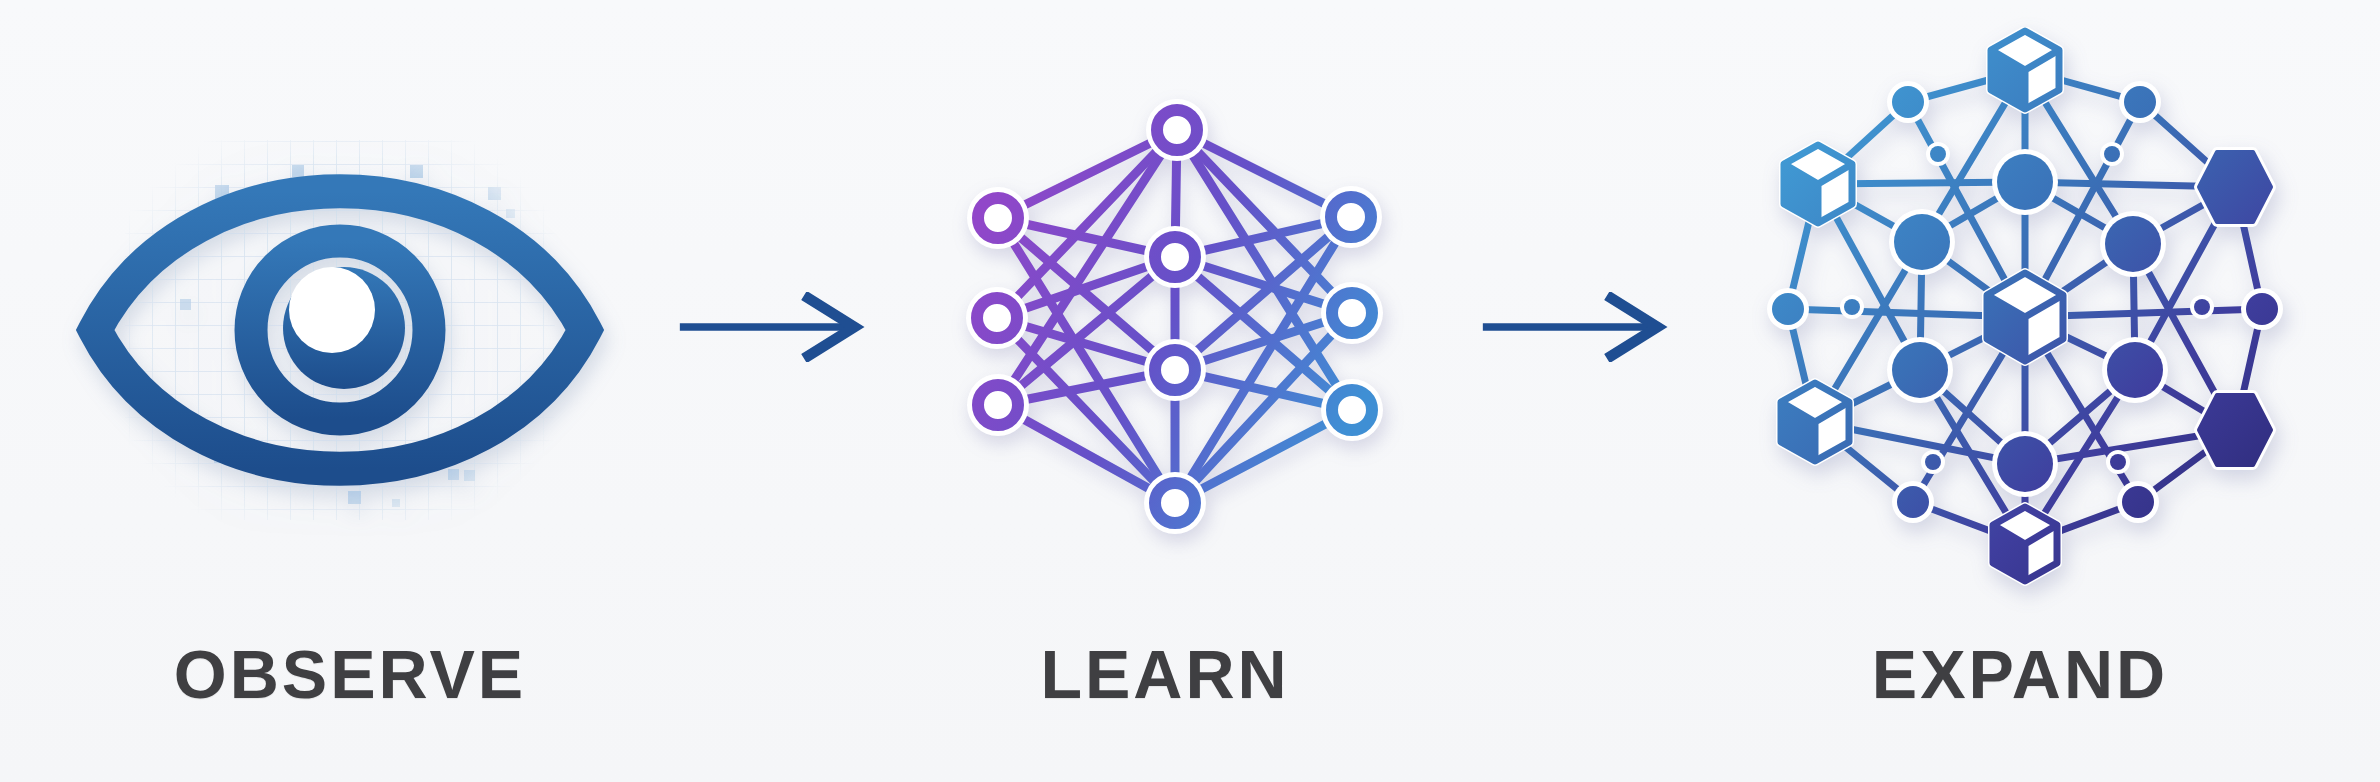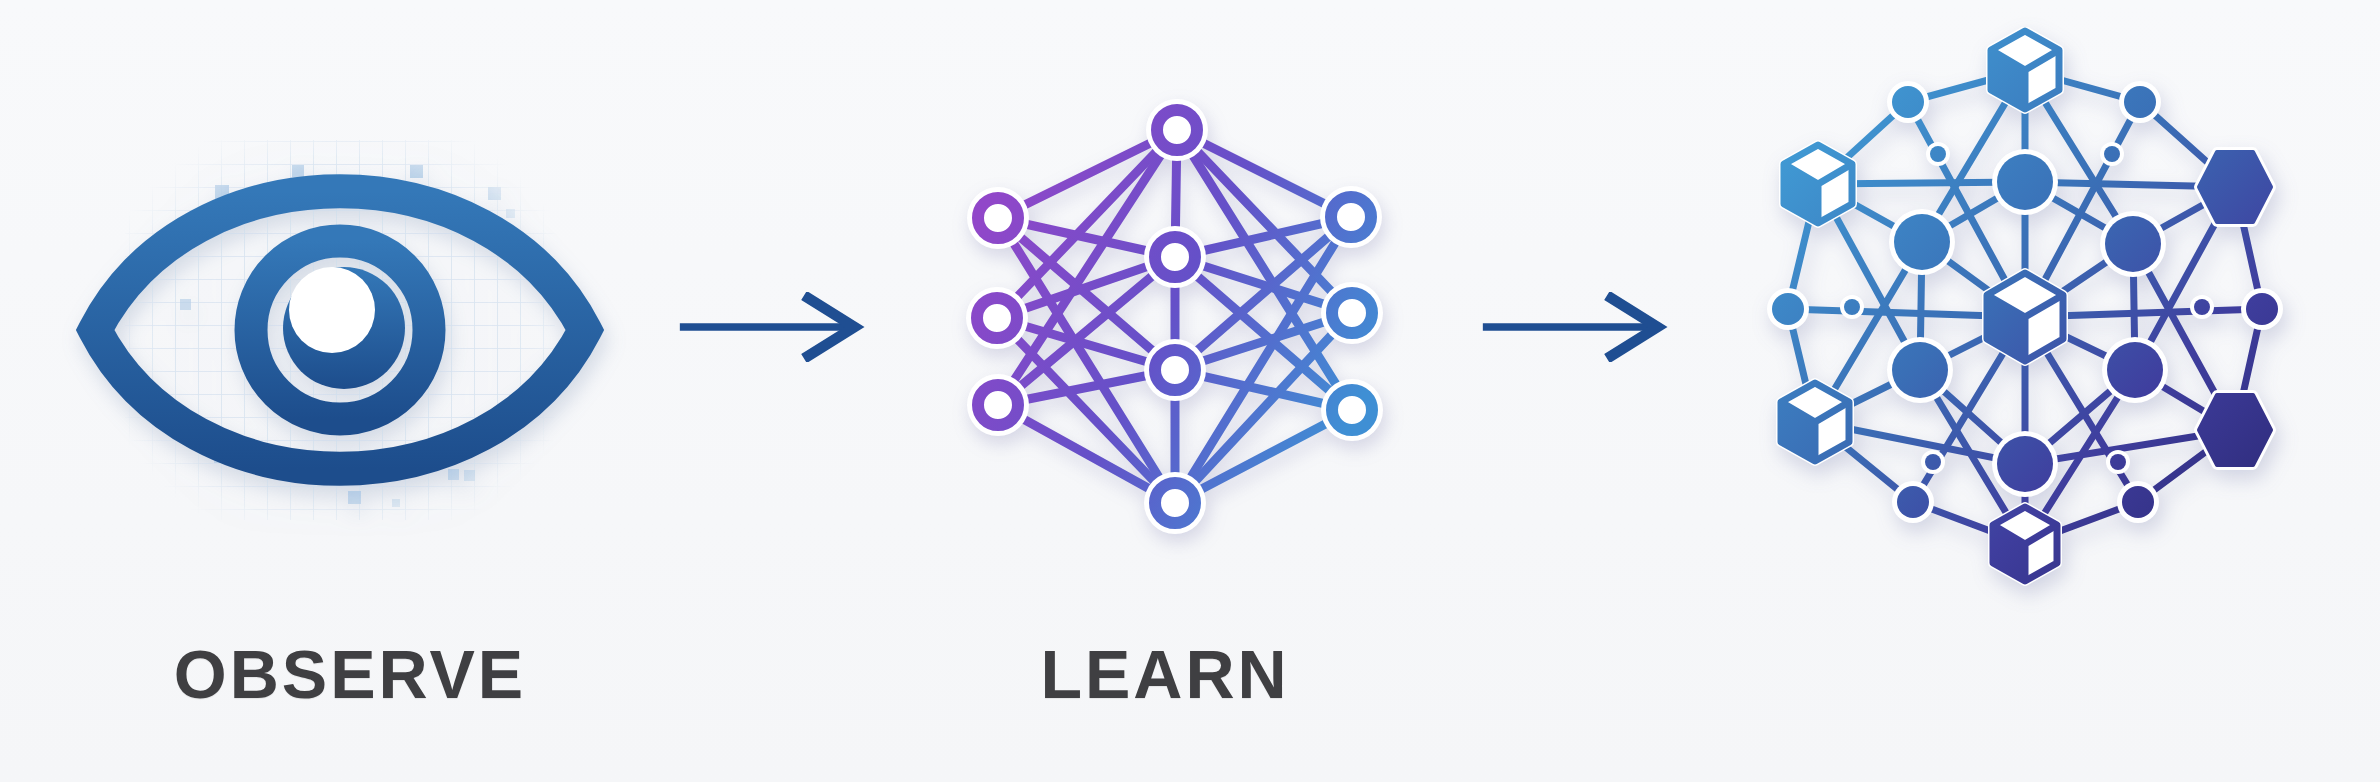--- a/index.html
+++ b/index.html
@@ -283,14 +283,15 @@
         <g>
           <polygon points="472,368 508,368 526,403 508,438 472,438 454,403" fill="#ffffff" stroke="#ffffff" stroke-width="10"></polygon>
           <polygon points="472,368 508,368 526,403 508,438 472,438 454,403" fill="url(#gExp)" stroke="url(#gExp)" stroke-width="4"></polygon>
         </g>
       </g>
     </svg>
   </div>
 
   <div class="step-label lbl-observe">OBSERVE</div>
   <div class="step-label lbl-learn">LEARN</div>
+  <div class="step-label lbl-expand">EXPAND</div>
 
 </div>
 
 </body></html>

